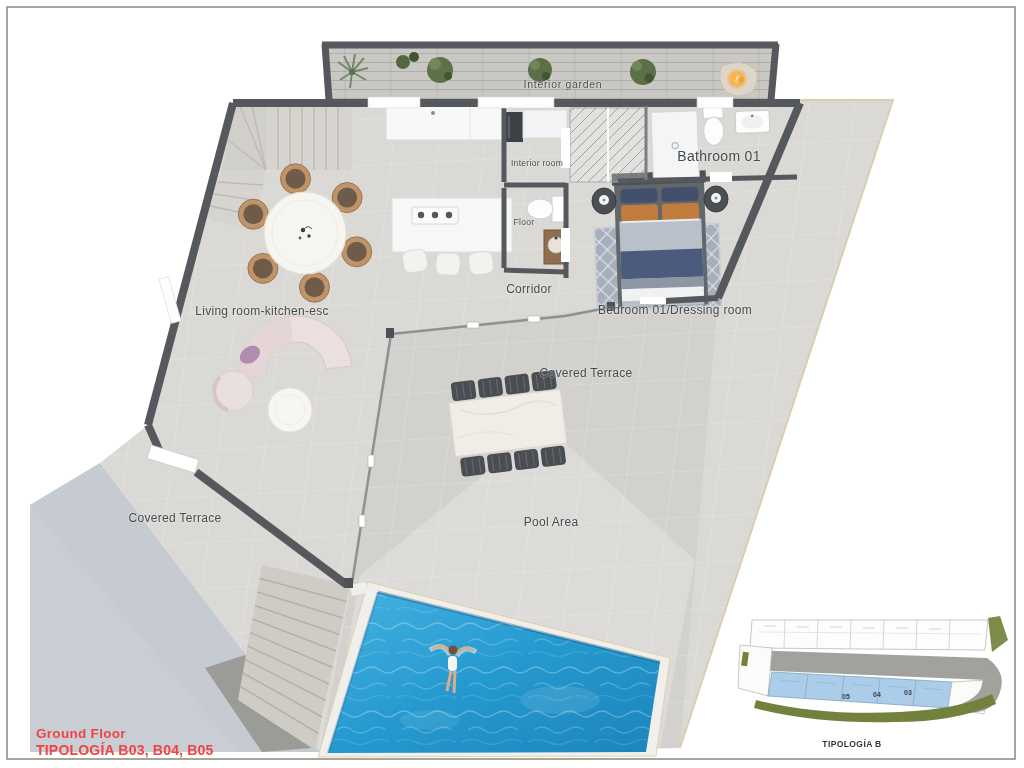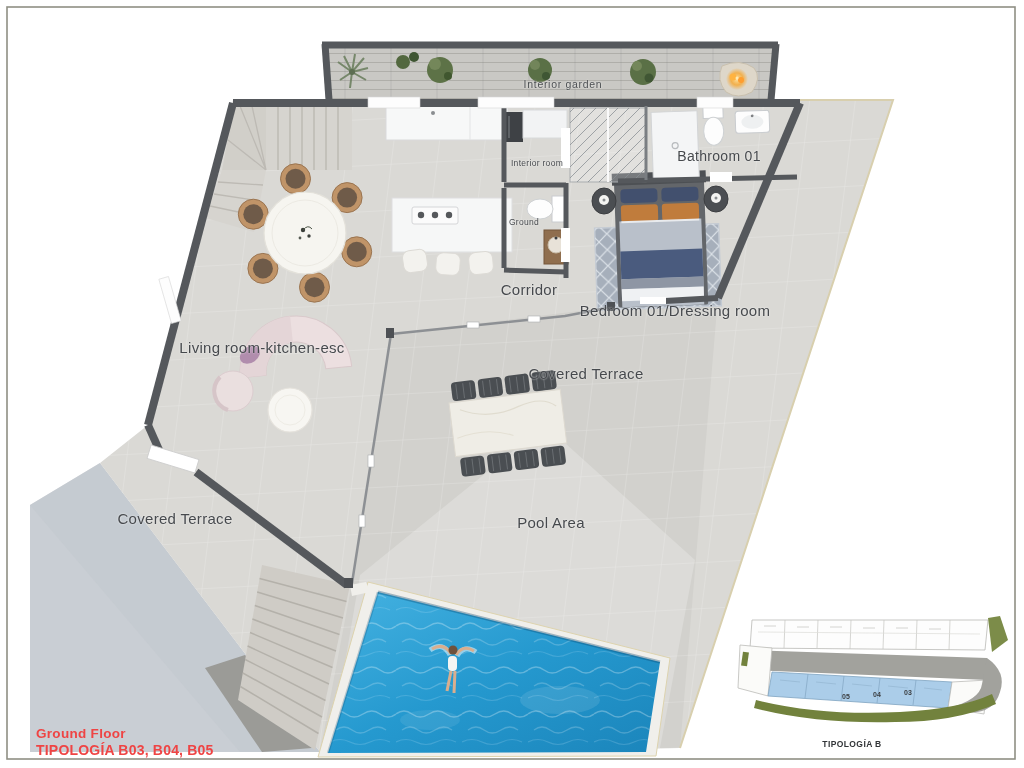--- a/index.html
+++ b/index.html
@@ -4,21 +4,21 @@
 <style>
   html,body{margin:0;padding:0;background:#ffffff;}
   .page{
     position:relative;width:1024px;height:768px;background:#ffffff;overflow:hidden;
     font-family:"Liberation Sans", sans-serif;
     border-radius:18px;
   }
   .page svg{position:absolute;left:0;top:0;}
   .room-label{
     position:absolute;transform:translate(-50%,-50%);
-    font-size:15px;font-weight:500;color:#46494d;letter-spacing:.3px;white-space:nowrap;
+    font-size:12px;font-weight:500;color:#46494d;letter-spacing:.3px;white-space:nowrap;
     text-shadow:0 0 2px rgba(255,255,255,.85);
   }
   .room-label.garden{font-size:10.5px;letter-spacing:.7px;color:#4c4f52;}
   .title-block{position:absolute;left:36px;top:726px;color:#ef4444;}
   .title-block .t1{font-size:13.5px;font-weight:bold;letter-spacing:.3px;}
   .title-block .t2{font-size:14px;font-weight:bold;letter-spacing:.2px;margin-top:1px;}
   .inset-num{
     position:absolute;transform:translate(-50%,-50%);
     font-size:7px;font-weight:bold;color:#3a3d40;letter-spacing:.2px;
   }
@@ -349,24 +349,24 @@
       <polygon points="988,618 1000,616 1008,640 992,652" fill="#7c8c49"></polygon>
       <path d="M756,700 Q820,716 900,712 Q960,709 992,694 L996,704 Q955,722 895,722 Q815,724 754,708 Z" fill="#72823d"></path>
       <rect x="742" y="652" width="6" height="14" fill="#72823d" transform="rotate(8 745 659)"></rect>
     </g>
   </g>
 </svg>
 
 <div class="room-label garden" style="left:563px;top:84px;">Interior garden</div>
 <div class="room-label" style="left:537px;top:163px;font-size:8.5px;">Interior room</div>
 <div class="room-label" style="left:719px;top:156px;font-size:14px;">Bathroom 01</div>
-<div class="room-label" style="left:524px;top:222px;font-size:8.5px;">Ground</div>
+<div class="room-label" style="left:524px;top:222px;font-size:8.5px;">Floor</div>
 <div class="room-label" style="left:529px;top:289px;">Corridor</div>
 <div class="room-label" style="left:661px;top:310px;margin-left:14px;">Bedroom 01/Dressing room</div>
-<div class="room-label" style="left:262px;top:311px;margin-top:36px;">Living room-kitchen-esc</div>
+<div class="room-label" style="left:262px;top:311px;">Living room-kitchen-esc</div>
 <div class="room-label" style="left:586px;top:373px;">Covered Terrace</div>
 <div class="room-label" style="left:175px;top:518px;">Covered Terrace</div>
 <div class="room-label" style="left:551px;top:522px;">Pool Area</div>
 
 <div class="title-block">
   <div class="t1">Ground Floor</div>
   <div class="t2">TIPOLOGÍA B03, B04, B05</div>
 </div>
 
 <div class="inset-num" style="left:846px;top:696px;">05</div>

